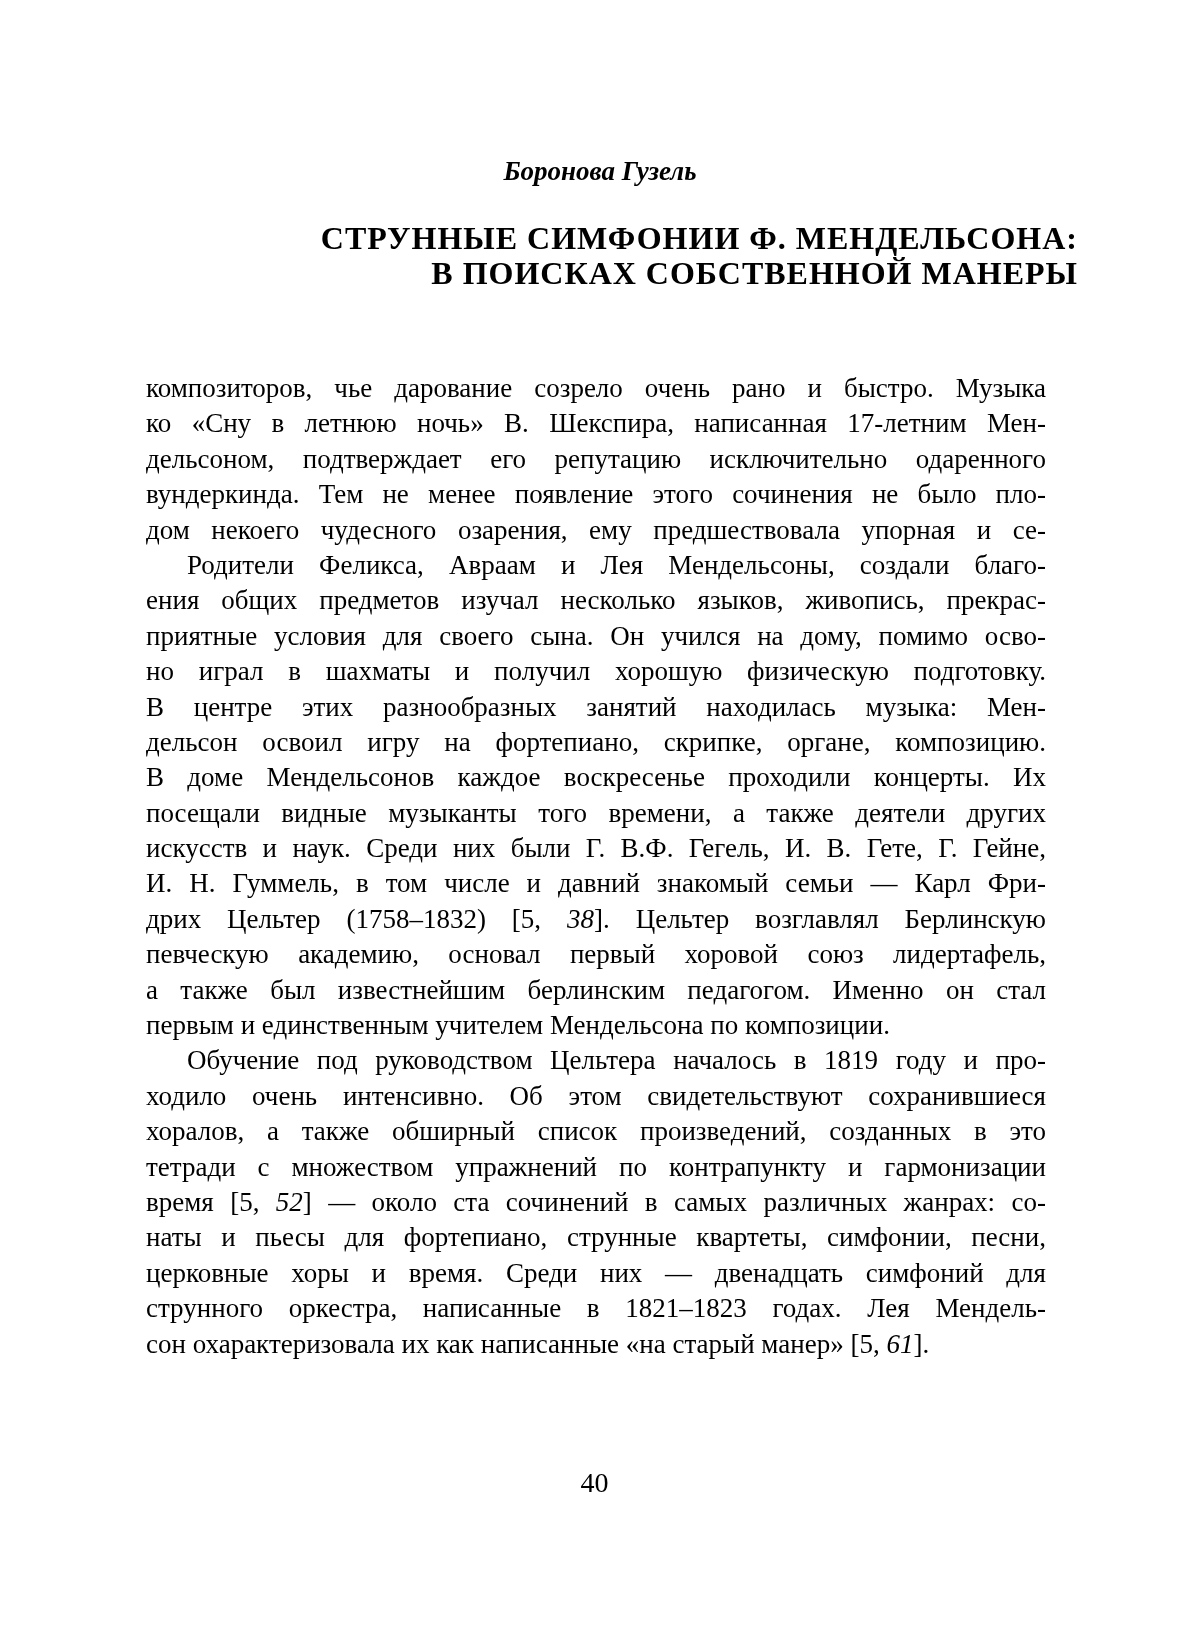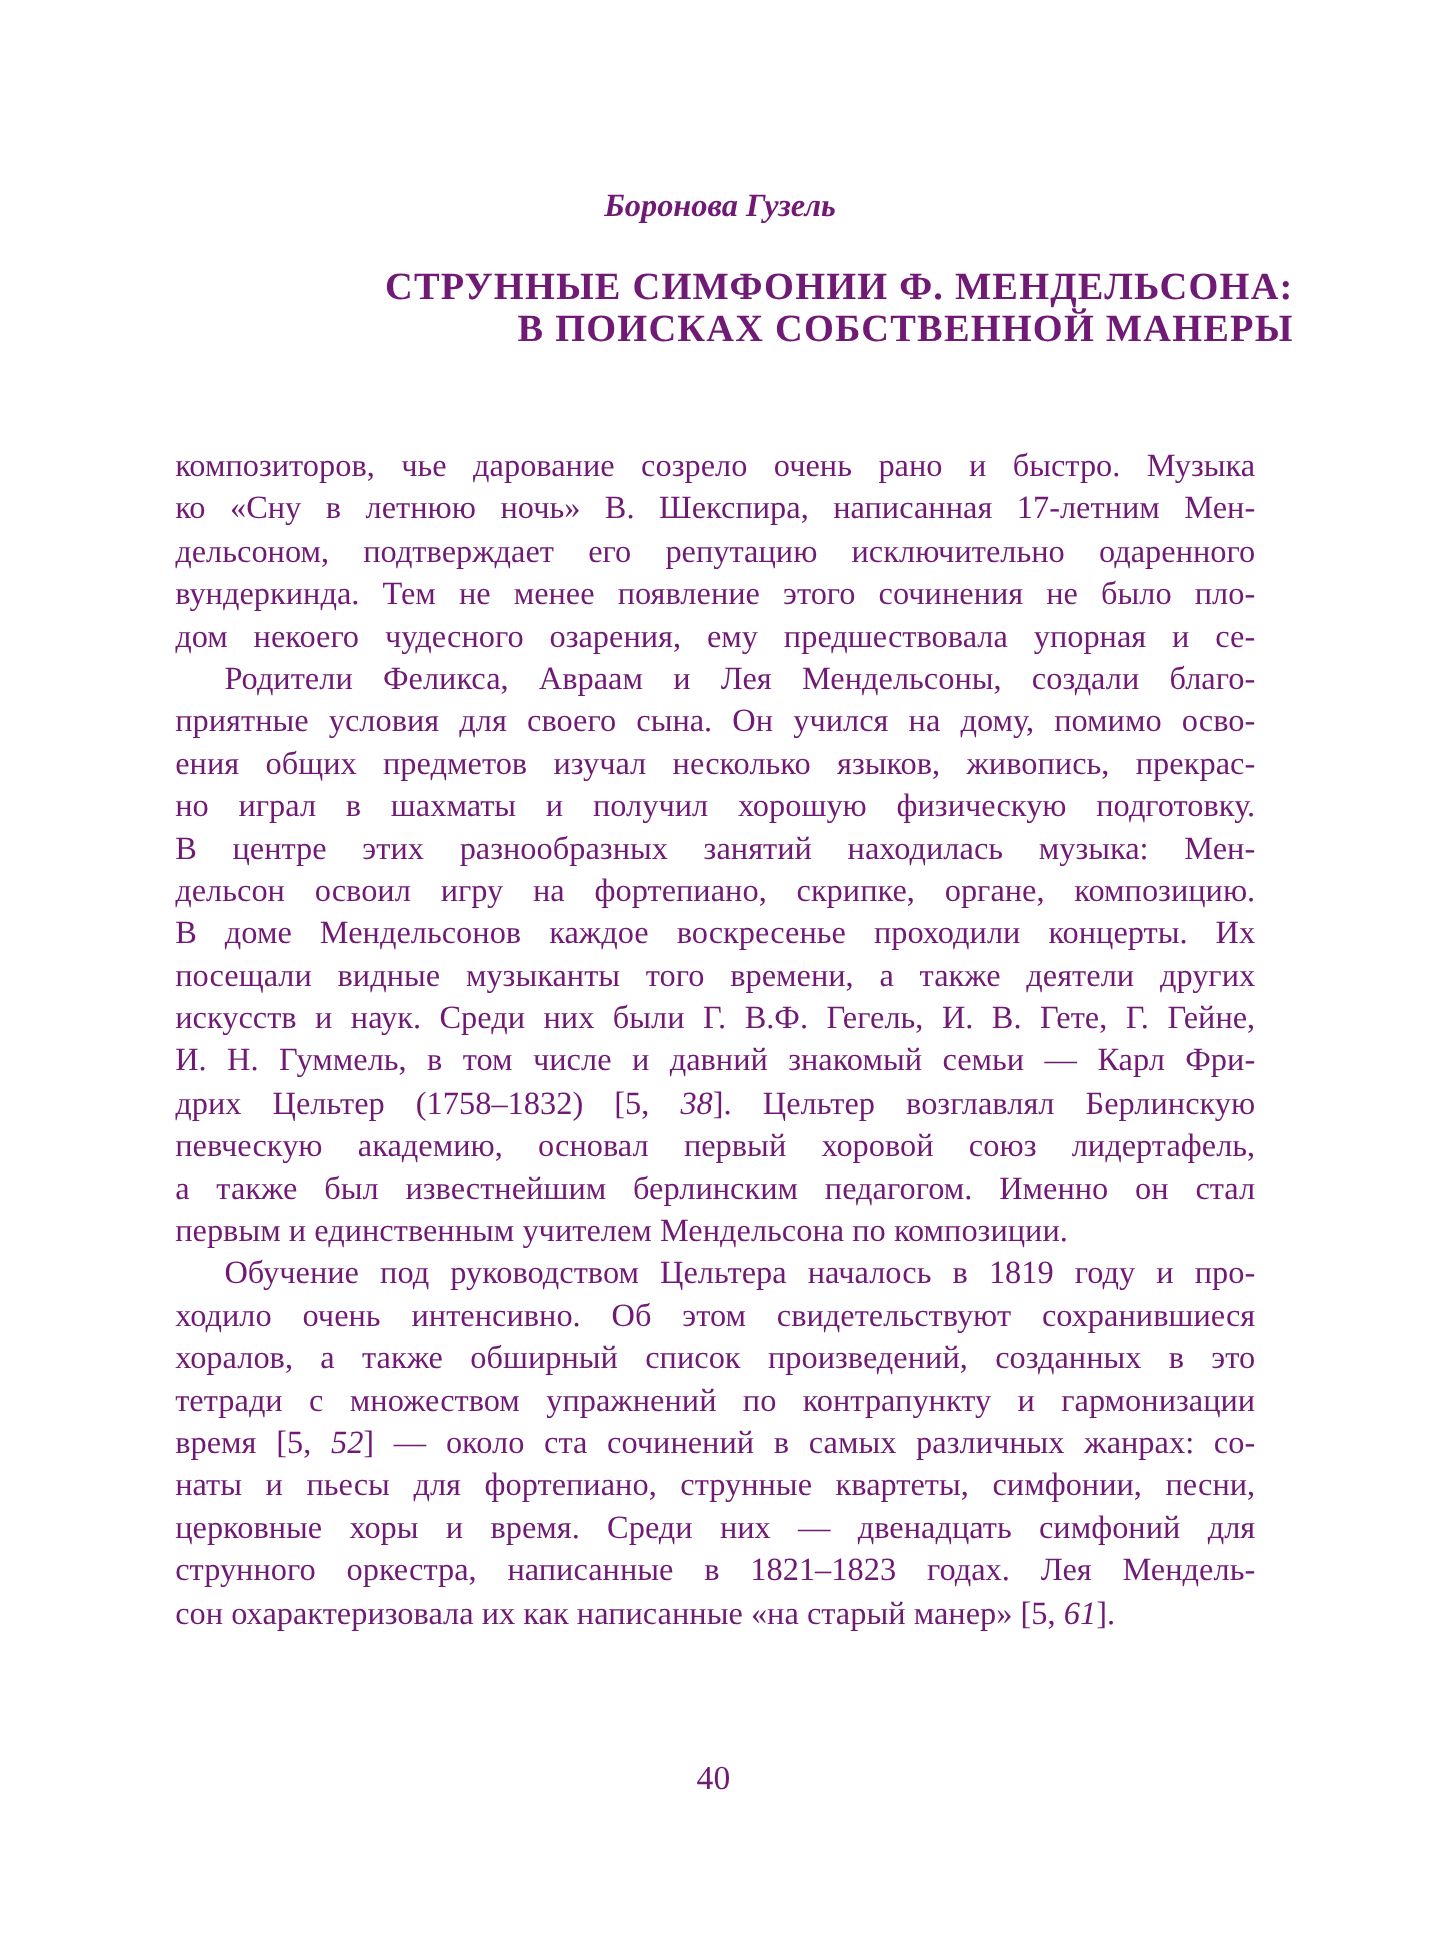--- a/index.html
+++ b/index.html
@@ -1,21 +1,21 @@
 <!DOCTYPE html>
 <html><head>
 <meta charset="utf-8">
 <style>
   html, body { margin: 0; padding: 0; background: #ffffff; }
   .page {
     position: relative;
     width: 1200px;
     height: 1626px;
     background: #ffffff;
-    color: #701a75;
+    color: #000000;
     font-family: "Liberation Serif", "DejaVu Serif", serif;
     overflow: hidden;
   }
   .author {
     position: absolute;
     top: 155px; left: 150px; width: 900px;
     text-align: center;
     font-size: 27px;
     font-weight: 700;
     font-style: italic;
@@ -72,22 +72,22 @@
   <div class="body-block">
     <div class="paragraph">
         <div class="line"><span>композиторов, чье дарование созрело очень рано и быстро. Музыка</span></div>
         <div class="line"><span>ко «Сну в летнюю ночь» В. Шекспира, написанная 17-летним Мен-</span></div>
         <div class="line"><span>дельсоном, подтверждает его репутацию исключительно одаренного</span></div>
         <div class="line"><span>вундеркинда. Тем не менее появление этого сочинения не было пло-</span></div>
         <div class="line"><span>дом некоего чудесного озарения, ему предшествовала упорная и се-</span></div>
       </div>
     <div class="paragraph">
         <div class="line indent"><span>Родители Феликса, Авраам и Лея Мендельсоны, создали благо-</span></div>
+        <div class="line"><span>ения общих предметов изучал несколько языков, живопись, прекрас-</span></div>
         <div class="line"><span>приятные условия для своего сына. Он учился на дому, помимо осво-</span></div>
-        <div class="line"><span>ения общих предметов изучал несколько языков, живопись, прекрас-</span></div>
         <div class="line"><span>но играл в шахматы и получил хорошую физическую подготовку.</span></div>
         <div class="line"><span>В центре этих разнообразных занятий находилась музыка: Мен-</span></div>
         <div class="line"><span>дельсон освоил игру на фортепиано, скрипке, органе, композицию.</span></div>
         <div class="line"><span>В доме Мендельсонов каждое воскресенье проходили концерты. Их</span></div>
         <div class="line"><span>посещали видные музыканты того времени, а также деятели других</span></div>
         <div class="line"><span>искусств и наук. Среди них были Г. В.Ф. Гегель, И. В. Гете, Г. Гейне,</span></div>
         <div class="line"><span>И. Н. Гуммель, в том числе и давний знакомый семьи — Карл Фри-</span></div>
         <div class="line"><span>дрих Цельтер (1758–1832) [5, </span><span class="it">38</span><span>]. Цельтер возглавлял Берлинскую</span></div>
         <div class="line"><span>певческую академию, основал первый хоровой союз лидертафель,</span></div>
         <div class="line"><span>а также был известнейшим берлинским педагогом. Именно он стал</span></div>

